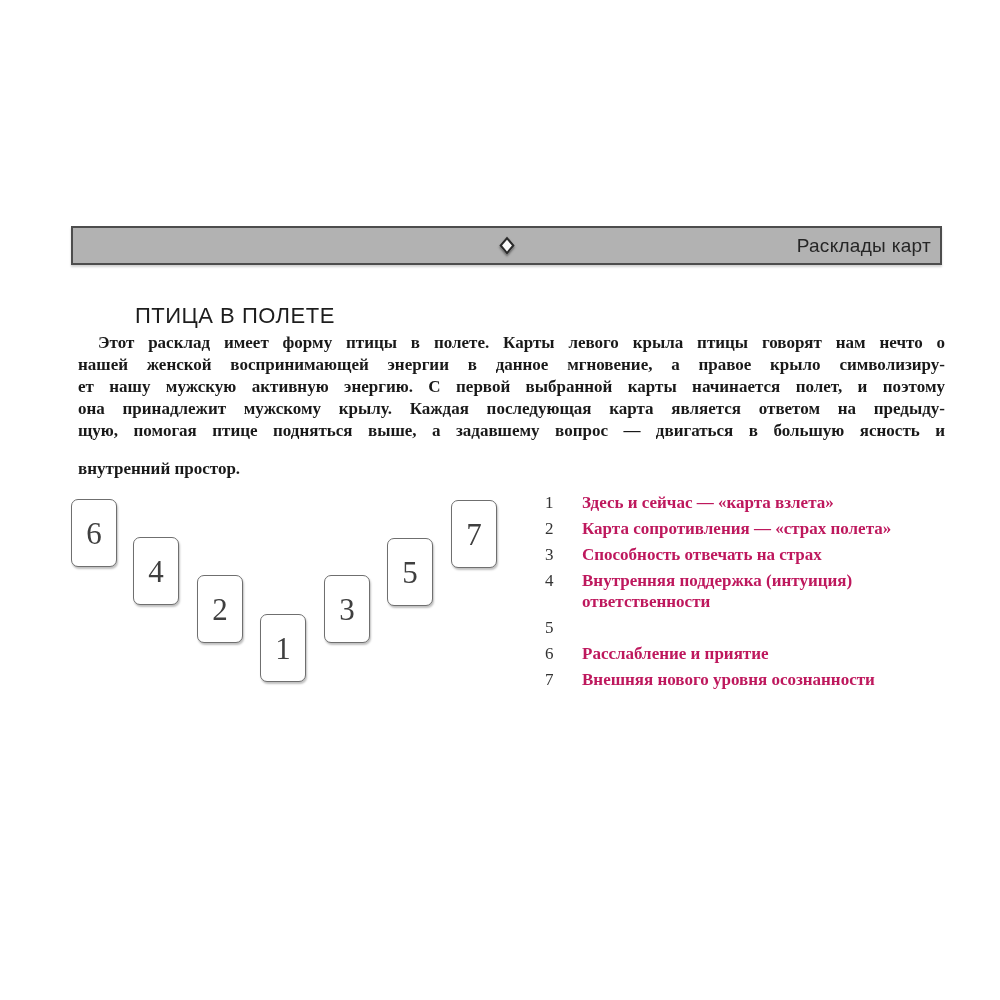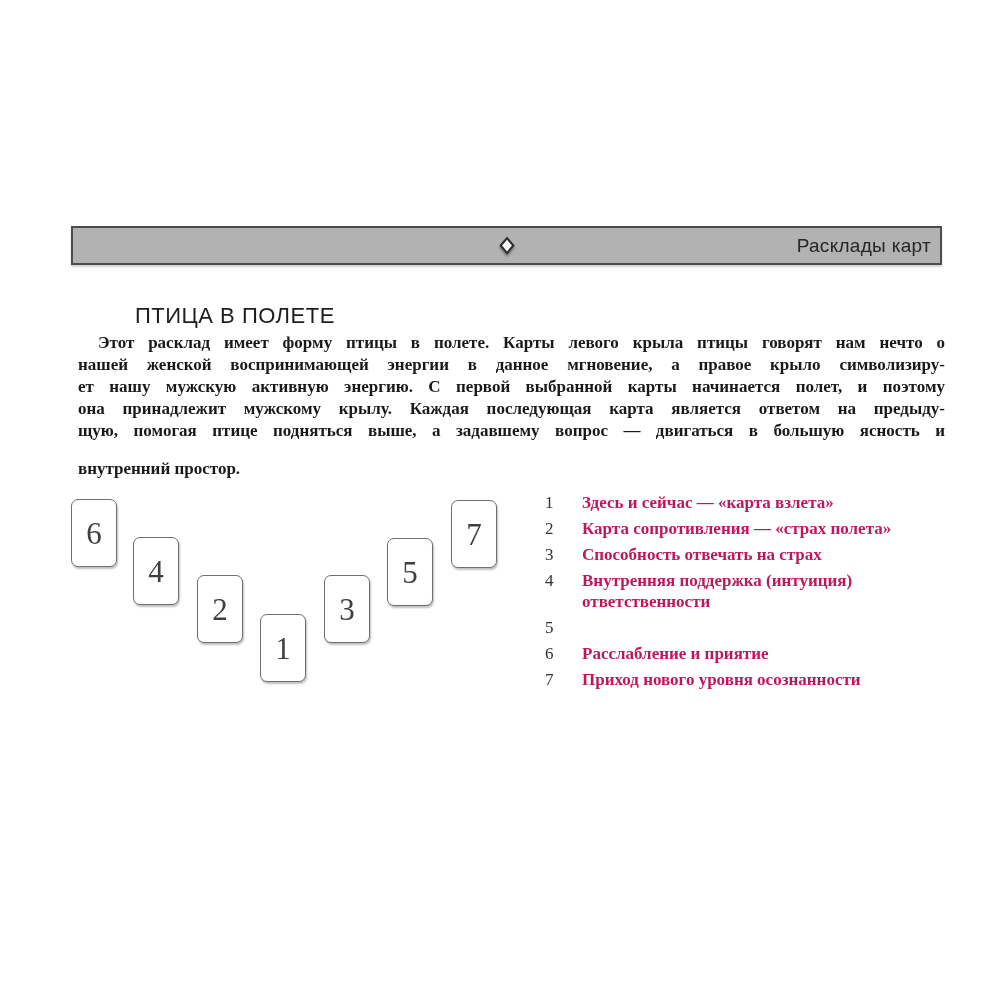--- a/index.html
+++ b/index.html
@@ -203,17 +203,17 @@
     </div>
     <div class="legend-item">
       <span class="legend-num">5</span>
     </div>
     <div class="legend-item">
       <span class="legend-num">6</span>
       <span class="legend-text">Расслабление и приятие</span>
     </div>
     <div class="legend-item">
       <span class="legend-num">7</span>
-      <span class="legend-text">Приход нового уровня осознанности</span>
+      <span class="legend-text">Внешняя нового уровня осознанности</span>
     </div>
   </div>
 
 </div>
 
 </body></html>

